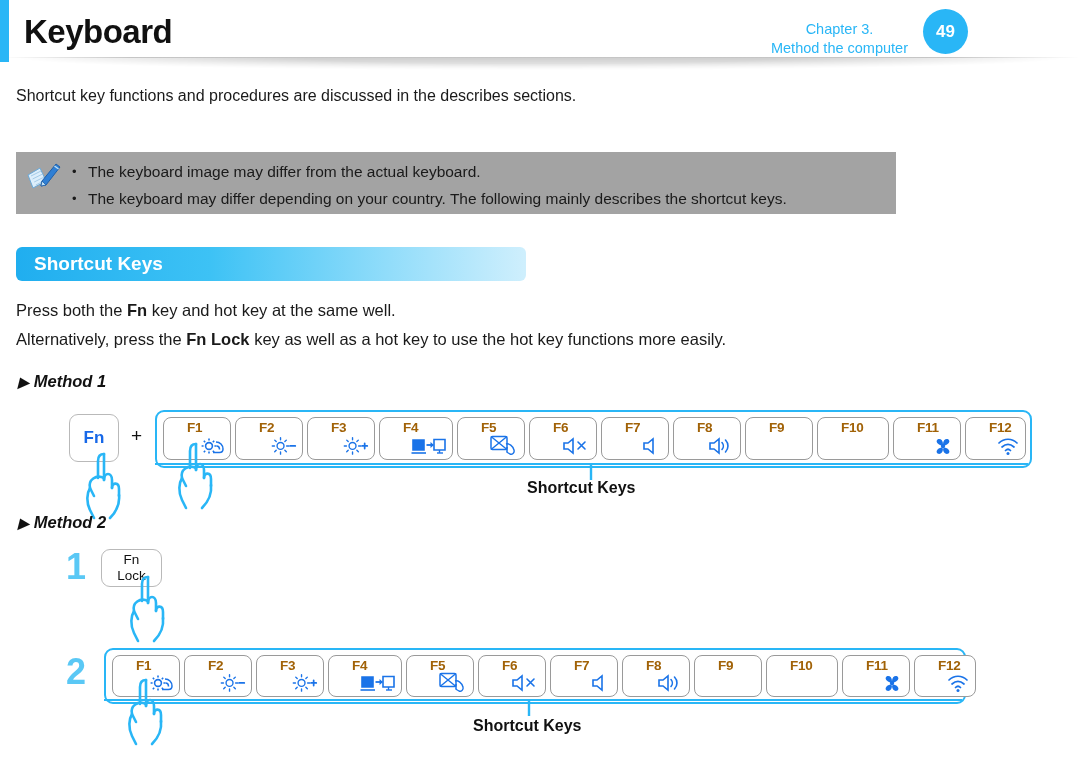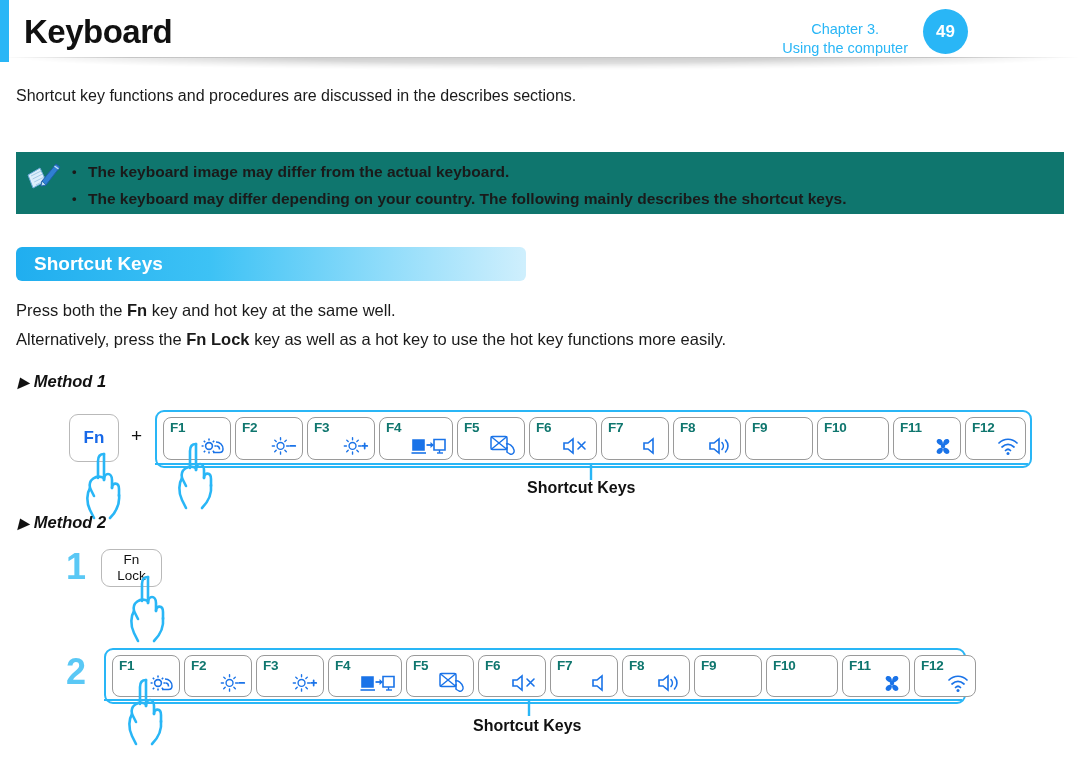--- a/index.html
+++ b/index.html
@@ -46,23 +46,22 @@
     background:linear-gradient(to right,rgba(255,255,255,0),rgba(150,150,150,.55) 12%,rgba(150,150,150,.55) 88%,rgba(255,255,255,0));
   }
 
   
   .intro-text{
     position:absolute;left:16px;top:87px;font-size:16px;color:#1a1a1a;
   }
 
   
   #note-box{
-    position:absolute;left:16px;top:152px;width:1048px;height:62px;
-    background:#0f766e;
-    font-weight:bold;
+    position:absolute;left:16px;top:152px;width:880px;height:62px;
+    background:#a3a3a3;
   }
   .note-icon{position:absolute;left:10px;top:10px;width:36px;height:30px;}
   .note-lines{position:absolute;left:56px;top:6px;}
   .note-line{
     font-size:15.5px;color:#1a1a1a;line-height:27px;white-space:nowrap;
     padding-left:16px;position:relative;
   }
   .note-line:before{
     content:"\2022";position:absolute;left:0;top:0;font-size:13px;
   }
@@ -109,21 +108,21 @@
   #row-1-frame{left:155px;top:410px;width:873px;height:54px;}
   #row-2-frame{left:104px;top:648px;width:858px;height:52px;}
 
   
   .fkey{
     position:absolute;border:1.2px solid #9a9a9a;border-radius:8px;background:#ffffff;
     top:5px;height:41px;
   }
   #row-2-frame .fkey{top:5px;height:40px;}
   .fkey .fk-label{
-    position:absolute;left:6px;top:2px;font-size:13.5px;font-weight:bold;color:#0f766e;
+    position:absolute;left:23px;top:2px;font-size:13.5px;font-weight:bold;color:#a16207;
     letter-spacing:-0.3px;
   }
   .fkey .fk-icon{
     position:absolute;right:5px;bottom:3px;width:26px;height:22px;
     display:flex;align-items:flex-end;justify-content:flex-end;
   }
   .fkey .fk-icon svg{display:block;}
 
   
   .hand{position:absolute;}
@@ -145,21 +144,21 @@
   #step-2{left:66px;top:651px;}
 </style>
 </head>
 <body>
 
 <div id="page-header">
   <div class="header-accent"></div>
   <div class="header-title">Keyboard</div>
   <div class="chapter-block">
     <div>Chapter 3.</div>
-    <div>Using the computer</div>
+    <div>Method the computer</div>
   </div>
   <div class="page-badge">49</div>
   <div class="header-shade-line"></div>
   <div class="header-shade"></div>
 </div>
 
 <div class="intro-text">Shortcut key functions and procedures are discussed in the describes sections.</div>
 
 <div id="note-box">
   <div class="note-icon">

